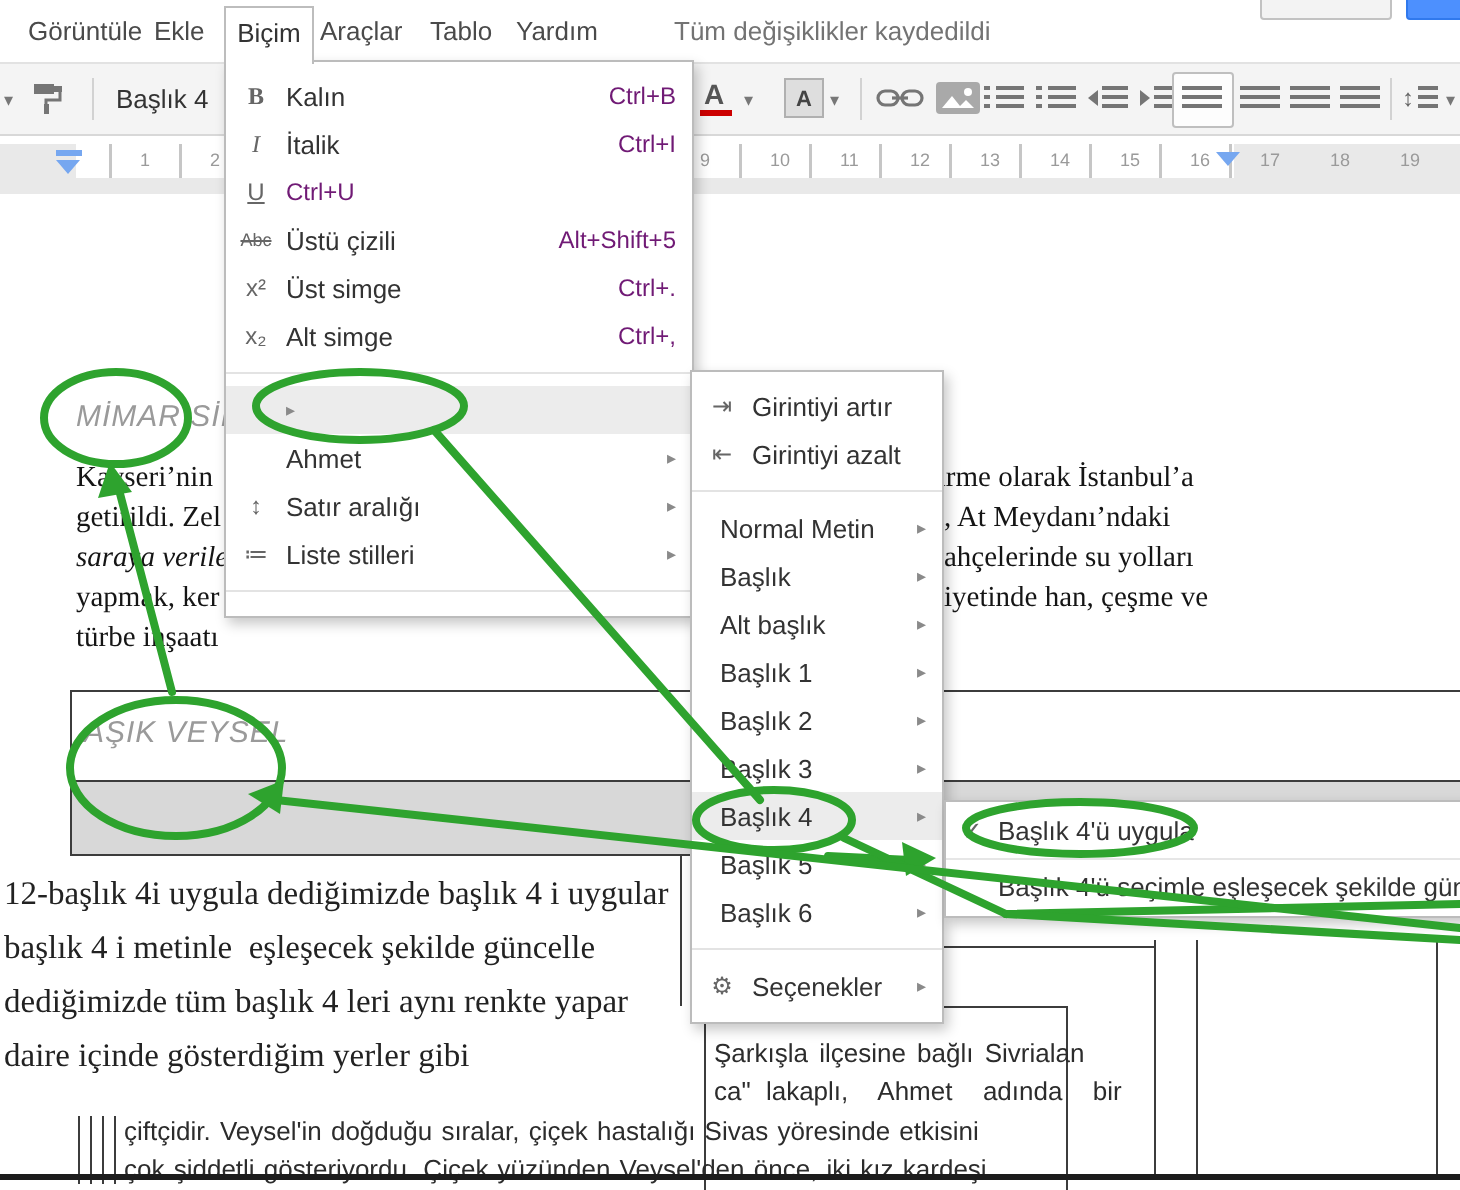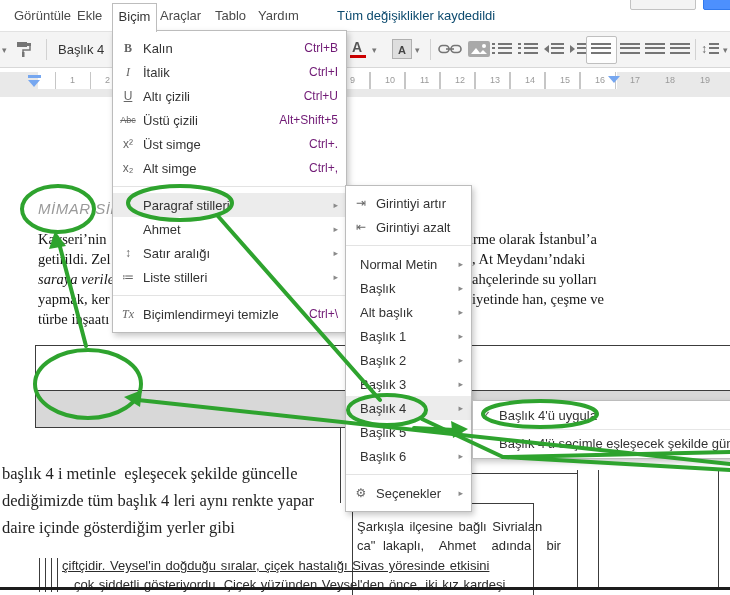--- a/index.html
+++ b/index.html
@@ -2,21 +2,21 @@
 <html><head>
 <meta charset="utf-8">
 <style>
   html,body{margin:0;padding:0;background:#fff;}
   #screen{position:relative;width:730px;height:595px;background:#fff;overflow:hidden;
           font-family:"Liberation Sans",sans-serif;-webkit-font-smoothing:antialiased;}
 
   
   .menubar{position:absolute;left:0;top:0;width:730px;height:30px;background:#fff;z-index:4;}
   .mb{position:absolute;top:8px;font-size:13px;color:#4a4a4a;cursor:default;}
-  .mb-status{position:absolute;top:8px;font-size:13px;color:#0c4a6e;}
+  .mb-status{position:absolute;top:8px;font-size:13px;color:#737373;}
   .mb-open-box{position:absolute;left:112px;top:3px;width:43px;height:28px;background:#fff;
                border:1px solid #bdbdbd;border-bottom:none;z-index:7;text-align:center;}
   .mb-open-box span{display:inline-block;margin-top:5px;font-size:13px;color:#333;}
   .tr-btn{position:absolute;top:-6px;height:14px;border-radius:2px;z-index:4;}
 
   
   .toolbar{position:absolute;left:0;top:31px;width:730px;height:35px;background:#f4f4f4;
            border-top:1px solid #e2e2e2;border-bottom:1px solid #d8d8d8;z-index:3;}
   .tb{position:absolute;}
   .tsep{position:absolute;top:7px;width:1px;height:21px;background:#d2d2d2;}
@@ -90,36 +90,38 @@
     <span class="serif" style="left:38px;top:194px;">yapmak, ker</span>
     <span class="serif" style="left:38px;top:214px;">türbe inşaatı</span>
 
     <span class="serif" style="left:456px;top:134px;">vşirme olarak İstanbul’a</span>
     <span class="serif" style="left:472px;top:174px;">ahçelerinde su yolları</span>
     <span class="serif" style="left:472px;top:154px;">, At Meydanı’ndaki</span>
     <span class="serif" style="left:472px;top:194px;">iyetinde han, çeşme ve</span>
 
     <div class="trow" style="left:35px;top:248px;width:700px;height:45px;background:#fff;"></div>
     <div class="trow" style="left:35px;top:293px;width:700px;height:36px;background:#d8d8d8;"></div>
+    <div class="doc-head" style="left:42px;top:261px;">AŞIK VEYSEL</div>
 
     <div class="tline" style="left:340px;top:330px;width:1px;height:76px;"></div>
     <div class="tline" style="left:470px;top:376px;width:107px;height:1px;"></div>
     <div class="tline" style="left:577px;top:373px;width:1px;height:118px;"></div>
     <div class="tline" style="left:598px;top:373px;width:1px;height:118px;"></div>
     <div class="tline" style="left:718px;top:373px;width:1px;height:118px;"></div>
     <div class="trow" style="left:352px;top:406px;width:180px;height:92px;background:#fff;"></div>
 
+    <span class="serif-big" style="left:2px;top:340px;">12-başlık 4i uygula dediğimizde başlık 4 i uygular</span>
     <span class="serif-big" style="left:2px;top:367px;">başlık 4 i metinle  eşleşecek şekilde güncelle</span>
     <span class="serif-big" style="left:2px;top:394px;">dediğimizde tüm başlık 4 leri aynı renkte yapar</span>
     <span class="serif-big" style="left:2px;top:421px;">daire içinde gösterdiğim yerler gibi</span>
 
     <span class="sansdoc" style="left:357px;top:422px;word-spacing:2px;">Şarkışla ilçesine bağlı Sivrialan</span>
     <span class="sansdoc" style="left:357px;top:441px;word-spacing:4px;">ca" lakaplı,  Ahmet  adında  bir</span>
-    <span class="sansdoc" style="left:62px;top:461px;word-spacing:1px;text-decoration:underline;">çiftçidir. Veysel'in doğduğu sıralar, çiçek hastalığı Sivas yöresinde etkisini</span>
-    <span class="sansdoc" style="left:74px;top:480px;word-spacing:1px;">çok şiddetli gösteriyordu. Çiçek yüzünden Veysel'den önce, iki kız kardeşi</span>
+    <span class="sansdoc" style="left:62px;top:461px;word-spacing:1px;">çiftçidir. Veysel'in doğduğu sıralar, çiçek hastalığı Sivas yöresinde etkisini</span>
+    <span class="sansdoc" style="left:62px;top:480px;word-spacing:1px;">çok şiddetli gösteriyordu. Çiçek yüzünden Veysel'den önce, iki kız kardeşi</span>
 
     <div class="tline" style="left:39px;top:461px;width:1px;height:34px;"></div>
     <div class="tline" style="left:45px;top:461px;width:1px;height:34px;"></div>
     <div class="tline" style="left:51px;top:461px;width:1px;height:34px;"></div>
     <div class="tline" style="left:57px;top:461px;width:1px;height:34px;"></div>
 
     <div class="tline" style="left:0;top:490px;width:730px;height:3px;background:#1c1c1c;"></div>
   </div>
 
   <div class="graystrip"></div>
@@ -222,65 +224,58 @@
       <span class="lb">Kalın</span>
       <span class="sc">Ctrl+B</span>
     </div>
     <div class="mi">
       <span class="ic g-i">I</span>
       <span class="lb">İtalik</span>
       <span class="sc">Ctrl+I</span>
     </div>
     <div class="mi">
       <span class="ic g-u">U</span>
-      <span class="lb">Altı çizili</span>
       <span class="sc">Ctrl+U</span>
     </div>
     <div class="mi">
       <span class="ic g-s">Abc</span>
       <span class="lb">Üstü çizili</span>
       <span class="sc">Alt+Shift+5</span>
     </div>
     <div class="mi">
       <span class="ic">x²</span>
       <span class="lb">Üst simge</span>
       <span class="sc">Ctrl+.</span>
     </div>
     <div class="mi">
       <span class="ic">x₂</span>
       <span class="lb">Alt simge</span>
       <span class="sc">Ctrl+,</span>
     </div>
     <div class="msep"></div>
     <div class="mi hl">
       <span class="ic"></span>
-      <span class="lb">Paragraf stilleri</span>
       <span class="ar">▸</span>
     </div>
     <div class="mi">
       <span class="ic"></span>
       <span class="lb">Ahmet</span>
       <span class="ar">▸</span>
     </div>
     <div class="mi">
       <span class="ic">↕</span>
       <span class="lb">Satır aralığı</span>
       <span class="ar">▸</span>
     </div>
     <div class="mi">
       <span class="ic">≔</span>
       <span class="lb">Liste stilleri</span>
       <span class="ar">▸</span>
     </div>
     <div class="msep"></div>
-    <div class="mi">
-      <span class="ic g-tx">Tx</span>
-      <span class="lb">Biçimlendirmeyi temizle</span>
-      <span class="sc">Ctrl+\</span>
-    </div>
   </div>
 
   <div class="menu" style="left:345px;top:185px;width:125px;">
     <div class="mi">
       <span class="ic">⇥</span>
       <span class="lb">Girintiyi artır</span>
     </div>
     <div class="mi">
       <span class="ic">⇤</span>
       <span class="lb">Girintiyi azalt</span>

